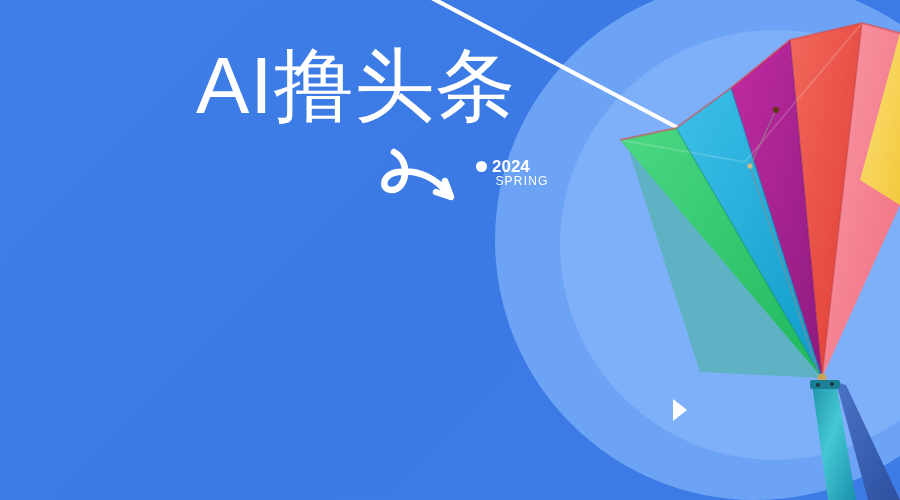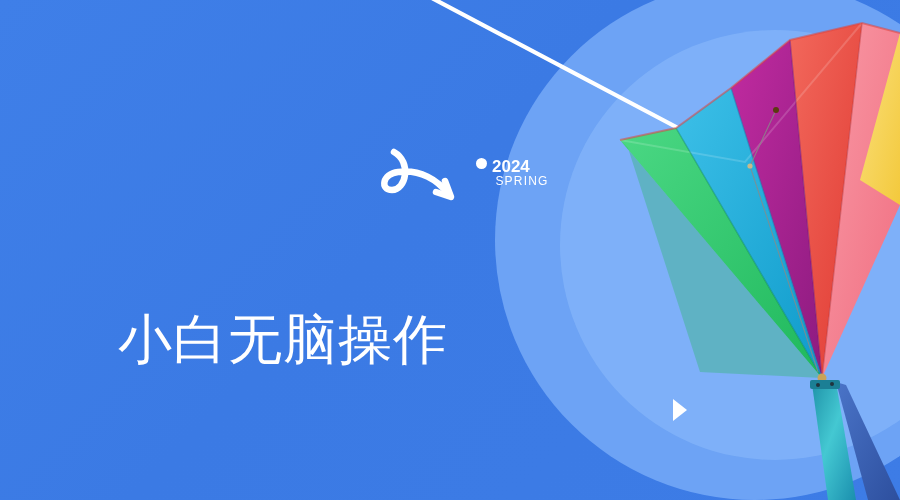--- a/index.html
+++ b/index.html
@@ -94,20 +94,21 @@
   .badge {
     position: absolute;
     left: 476px;
     top: 158px;
     color: #ffffff;
     text-align: center;
     width: 80px;
   }
   .badge-top {
     display: flex;
+    align-items: center;
     gap: 5px;
     justify-content: flex-start;
   }
   .badge-dot {
     width: 11px;
     height: 11px;
     border-radius: 50%;
     background: #ffffff;
     flex: 0 0 auto;
   }
@@ -225,34 +226,34 @@
       <circle cx="822" cy="378" r="4.5" fill="#c9a35a"></circle>
 
       <polygon points="812,384 836,382 856,500 828,500" fill="url(#gTailTeal)"></polygon>
       <polygon points="836,382 846,385 900,500 868,500" fill="url(#gTailBlue)"></polygon>
       <rect x="810" y="380" width="30" height="9" rx="2" fill="#1b7f95"></rect>
       <circle cx="818" cy="385" r="2" fill="#20333d"></circle>
       <circle cx="832" cy="384" r="2" fill="#20333d"></circle>
     </g>
   </svg>
 
+  <div class="headline">AI撸头条</div>
 
   <svg class="doodle-arrow" viewBox="0 0 110 80">
     <path d="M22 12 C 40 22, 34 50, 20 50 C 8 50, 10 34, 26 32 C 48 29, 66 40, 76 54" fill="none" stroke="#ffffff" stroke-width="6.5" stroke-linecap="round" stroke-linejoin="round"></path>
     <path d="M64 52 L 79 57 L 73 41" fill="none" stroke="#ffffff" stroke-width="6.5" stroke-linecap="round" stroke-linejoin="round"></path>
   </svg>
 
   <div class="badge">
     <div class="badge-top">
       <span class="badge-dot"></span>
       <span class="badge-year">2024</span>
     </div>
     <div class="badge-season">SPRING</div>
   </div>
 
 
-  <div class="sub-line-2">小白无脑操作</div>
 
   <svg class="play-triangle" viewBox="0 0 16 24">
     <polygon points="1,1 15,12 1,23" fill="#ffffff"></polygon>
   </svg>
 
 </div>
 
 </body></html>

